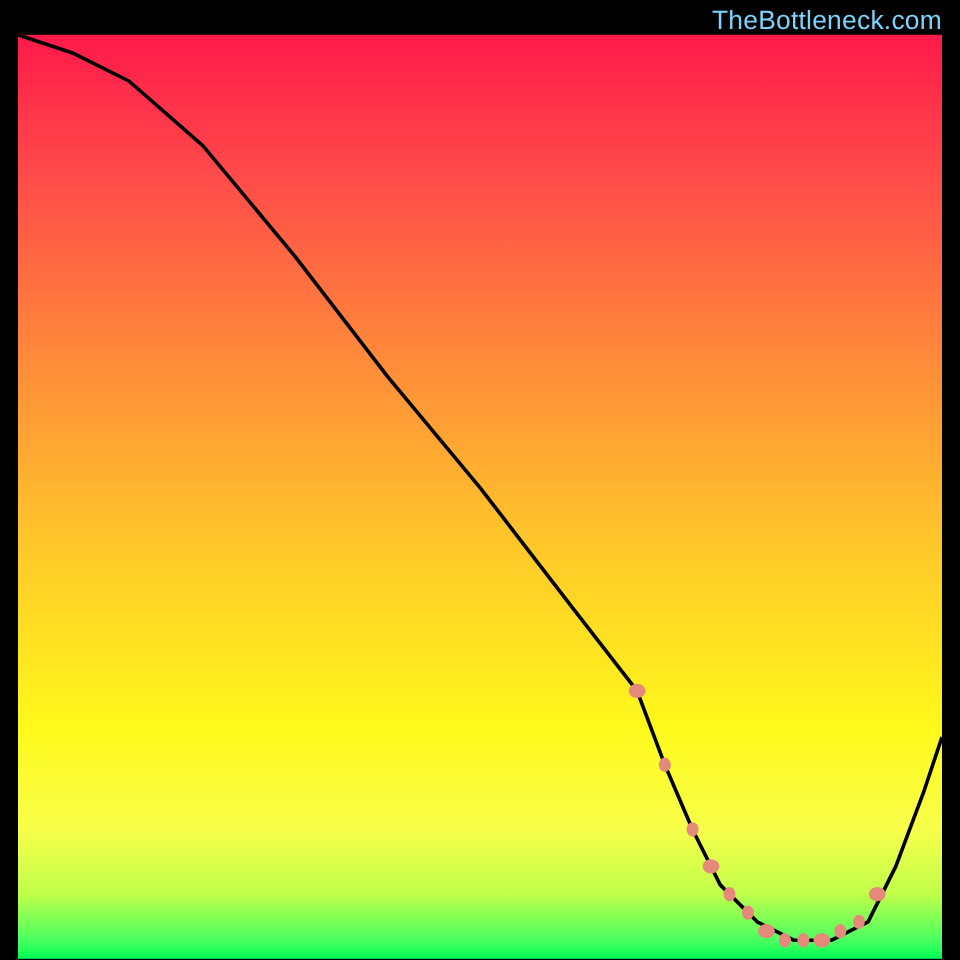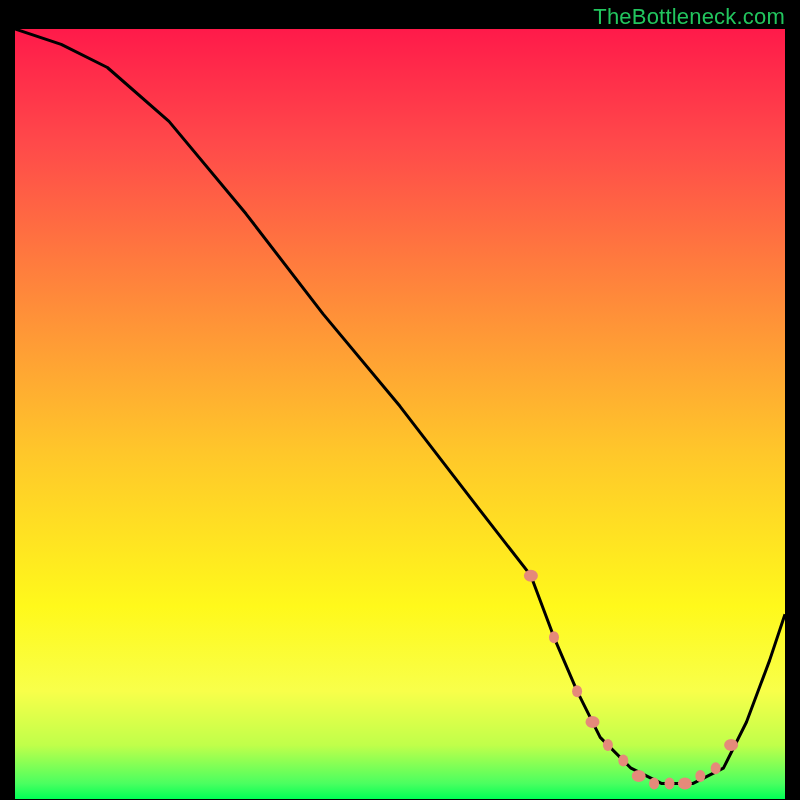--- a/index.html
+++ b/index.html
@@ -20,21 +20,21 @@
       #c0ff4a 93%,
       #4aff60 98%,
       #00ff55 100%);
   }
   .watermark {
     position: absolute;
     top: 4px;
     right: 15px;
     font-family: Arial, Helvetica, sans-serif;
     font-size: 22px;
-    color: #22c55e;
+    color: #7dd3fc;
     letter-spacing: 0.2px;
   }
   svg.curve {
     position: absolute;
     left: 0; top: 0;
     width: 770px; height: 770px;
     pointer-events: none;
   }
 </style>
 </head>

